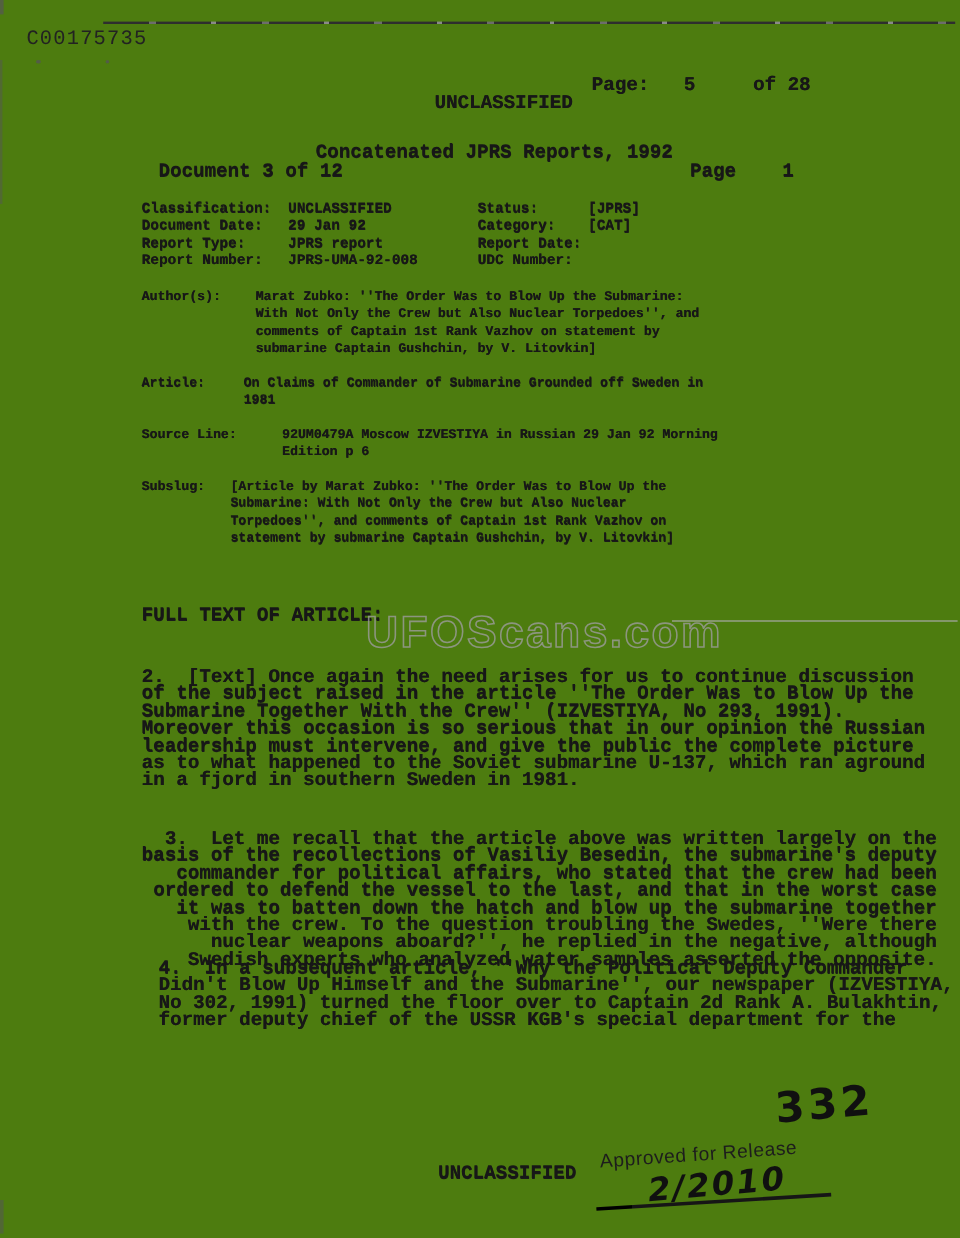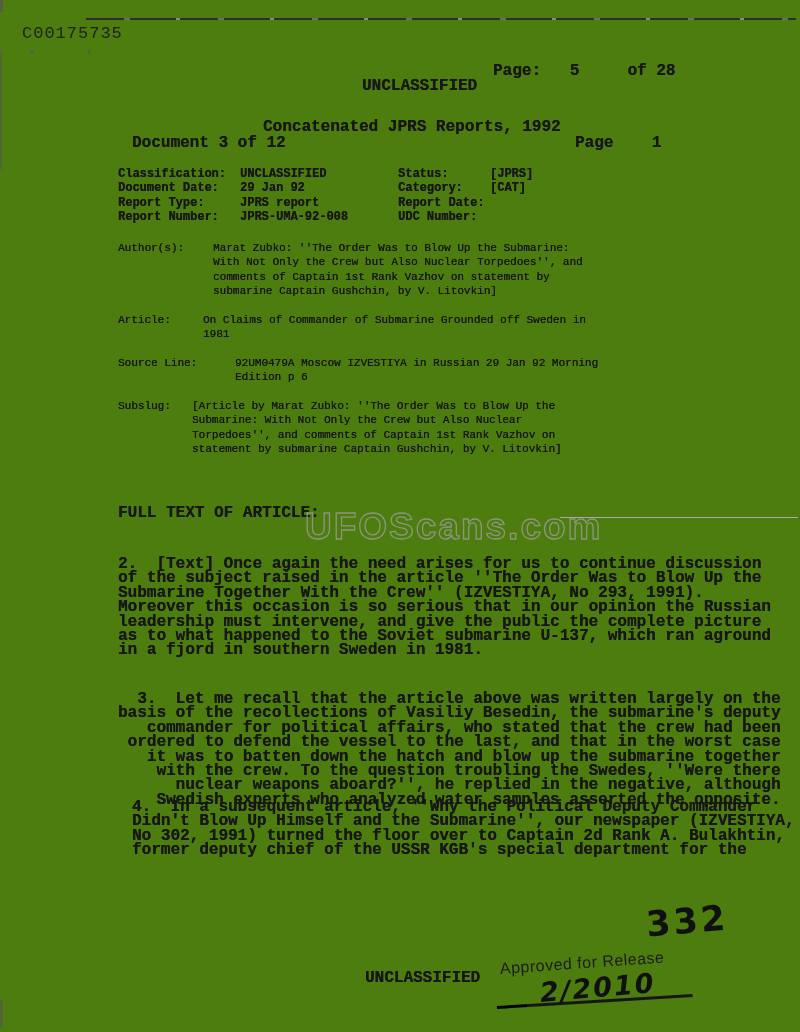--- a/index.html
+++ b/index.html
@@ -36,21 +36,21 @@
     position:absolute;left:118px;top:167px;
     display:grid;grid-template-columns:122px 158px 92px 1fr;
   }
   .meta-grid span{
     font-size:12px;font-weight:bold;line-height:14.4px;white-space:pre;
     text-shadow:0.25px 0.25px 0 #1a1a1a;
   }
   .field{position:absolute;left:118px;}
   .field .flabel{position:absolute;left:0;top:0;}
   .field .fcontent{position:absolute;top:0;}
-  .fld{font-size:11px;font-weight:normal;line-height:14.4px;white-space:pre;
+  .fld{font-size:11px;font-weight:bold;line-height:14.4px;white-space:pre;
        font-family:"Liberation Mono","DejaVu Sans Mono",monospace;
        text-shadow:0.25px 0.25px 0 #1a1a1a;color:#171717;}
   .para{white-space:pre;}
   .watermark{
     position:absolute;left:305px;top:506px;
     font-family:"Liberation Sans",sans-serif;
     font-size:37px;font-weight:bold;letter-spacing:2px;
     color:transparent;
     -webkit-text-stroke:1.3px #9c9c9c;
     opacity:0.8;

